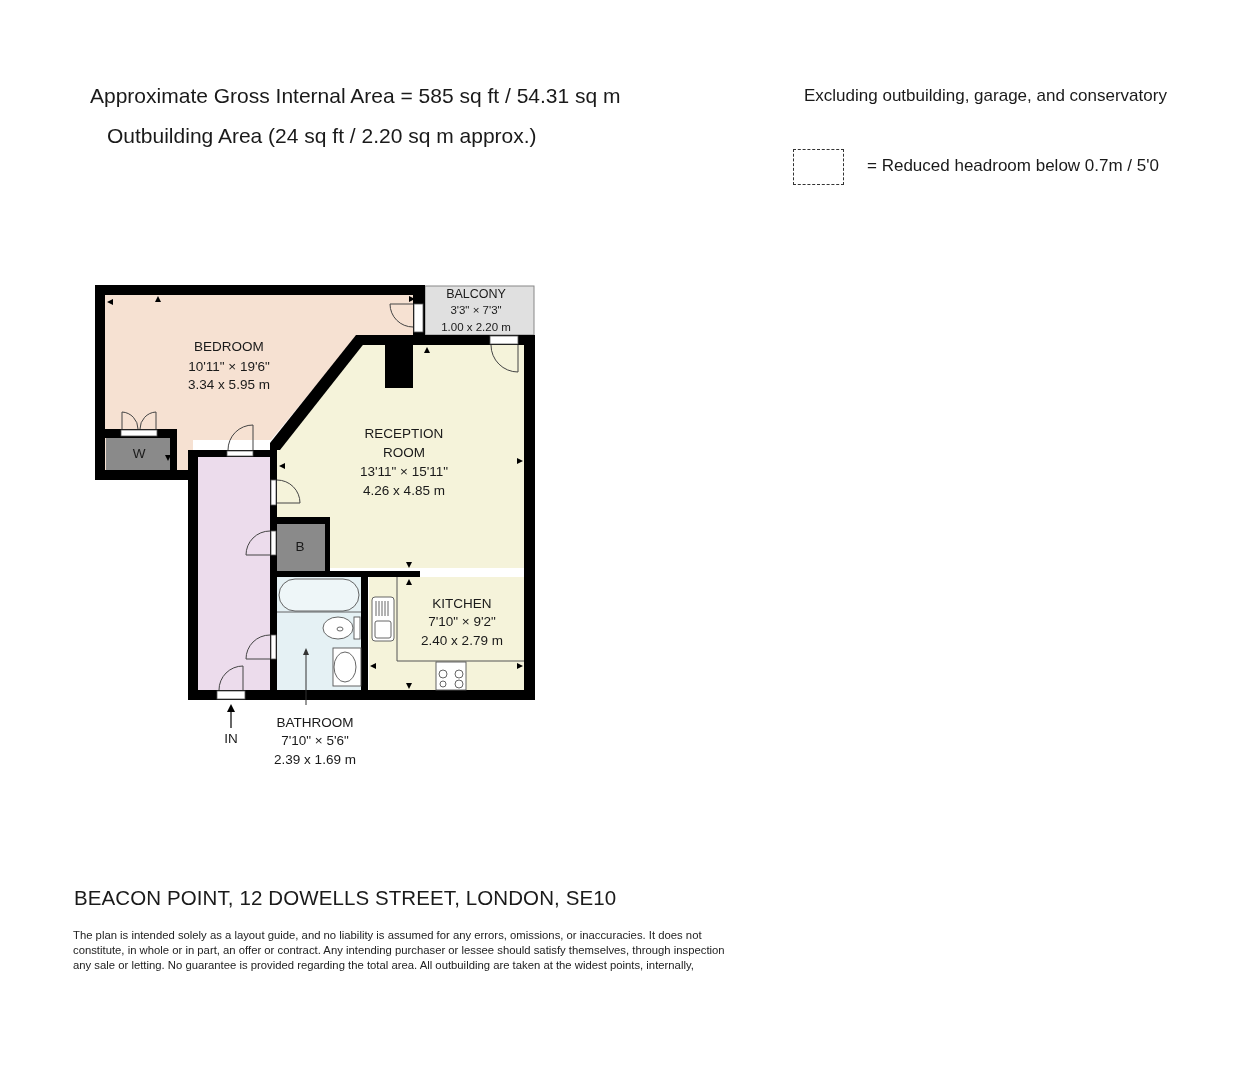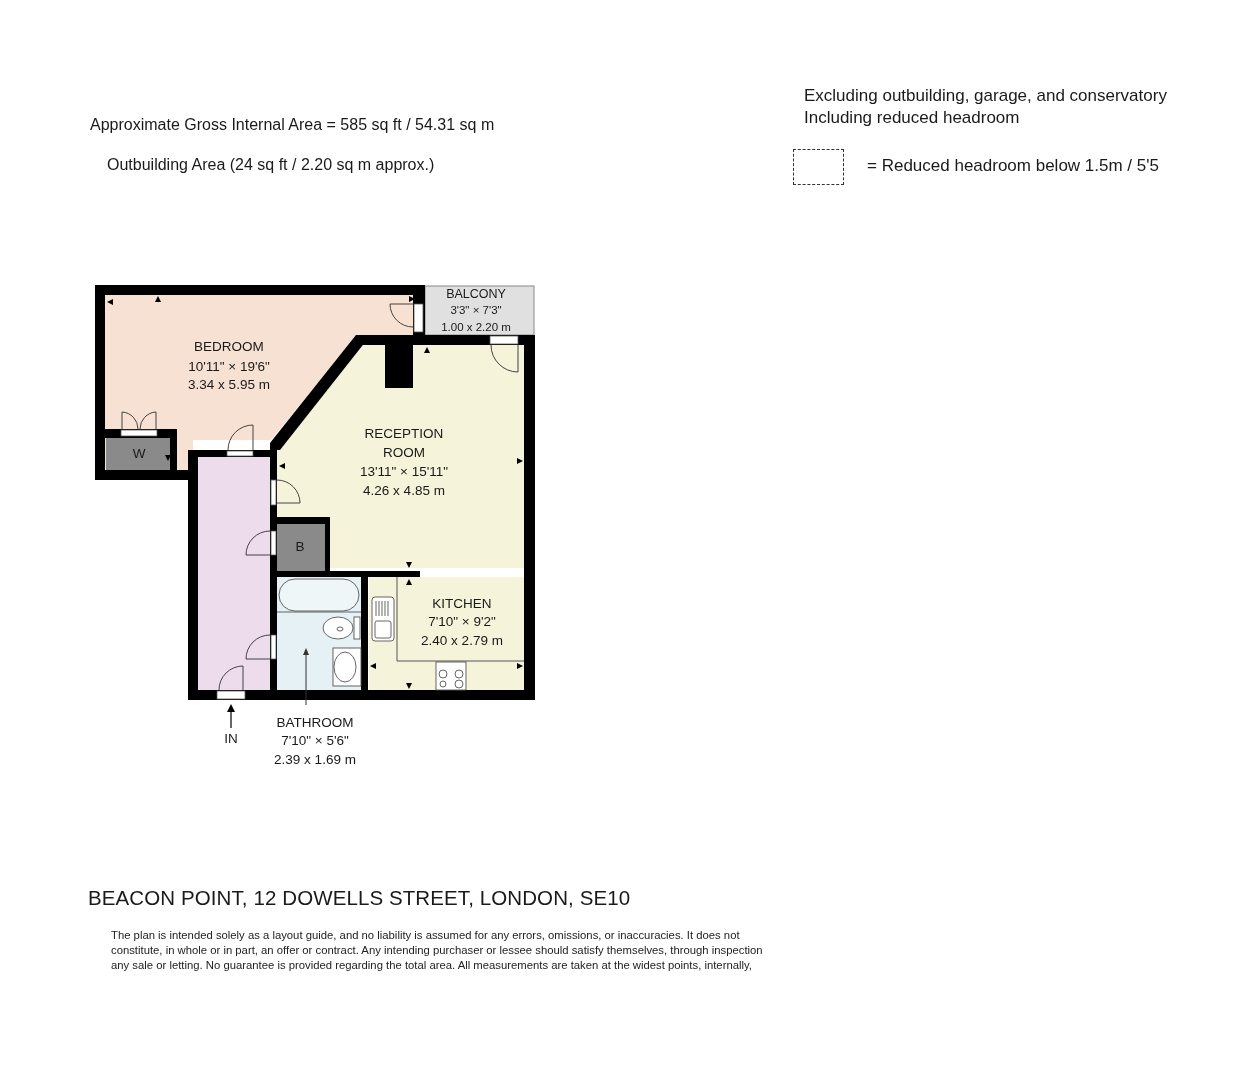--- a/index.html
+++ b/index.html
@@ -1,37 +1,36 @@
 <!DOCTYPE html>
 <html><head>
 <meta charset="utf-8">
 <style>
   html,body{margin:0;padding:0;background:#fff;}
   body{width:1233px;height:1080px;position:relative;overflow:hidden;font-family:"Liberation Sans",sans-serif;color:#1a1a1a;}
   .abs{position:absolute;}
-  .h1{font-size:16px;white-space:nowrap;margin-top:32px;}
+  .h1{font-size:21px;white-space:nowrap;}
   .note{font-size:17px;white-space:nowrap;line-height:22px;margin-left:12px;}
   .addr{font-size:20.5px;white-space:nowrap;letter-spacing:0.1px;}
   .disc{font-size:11.3px;line-height:15.2px;width:700px;color:#222;}
   .disc span{display:block;white-space:nowrap;}
   svg text{font-family:"Liberation Sans",sans-serif;fill:#1a1a1a;}
   .legend-box{border:1.5px dashed #333;width:49px;height:34px;}
 </style>
 </head>
 <body>
 
 <div class="abs h1" style="left:90px;top:84px;">Approximate Gross Internal Area = 585 sq ft / 54.31 sq m</div>
 <div class="abs h1" style="left:107px;top:124px;">Outbuilding Area (24 sq ft / 2.20 sq m approx.)</div>
 
 <div class="abs" style="left:792px;top:85px;width:376px;overflow:hidden;">
   <div class="note">Excluding outbuilding, garage, and conservatory</div>
-  <div class="note">Including reduced headroom</div>
 </div>
 <div class="abs legend-box" style="left:793px;top:149px;"></div>
-<div class="abs note" style="left:855px;top:155px;">= Reduced headroom below 1.5m / 5'5</div>
+<div class="abs note" style="left:855px;top:155px;">= Reduced headroom below 0.7m / 5'0</div>
 
 <svg class="abs" style="left:0;top:0;" width="1233" height="1080">
 
   <g>
     <polygon points="105,295 417,295 417,337 356,337 271,440 193,440 193,470 105,470" fill="#f6e1d2"></polygon>
     <rect x="425" y="286" width="109" height="49" fill="#e0e0e0" stroke="#888" stroke-width="1"></rect>
     <polygon points="360,345 524,345 524,568 328,568 328,518 277,518 277,450" fill="#f5f3da"></polygon>
     <rect x="369" y="577" width="155" height="113" fill="#f5f3da"></rect>
     <rect x="277" y="577" width="84" height="113" fill="#e5f1f4"></rect>
     <rect x="198" y="456" width="72" height="234" fill="#ecdcec"></rect>
@@ -180,18 +179,18 @@
     <text x="315" y="745">7'10" × 5'6"</text>
     <text x="315" y="764">2.39 x 1.69 m</text>
 
     <text x="139" y="458">W</text>
     <text x="300" y="551">B</text>
 
     <text x="231" y="743">IN</text>
   </g>
 </svg>
 
-<div class="abs addr" style="left:88px;top:886px;">BEACON POINT, 12 DOWELLS STREET, LONDON, SE10</div>
-<div class="abs disc" style="left:73px;top:928px;margin-left:38px;">
+<div class="abs addr" style="left:74px;top:886px;">BEACON POINT, 12 DOWELLS STREET, LONDON, SE10</div>
+<div class="abs disc" style="left:73px;top:928px;">
   <span>The plan is intended solely as a layout guide, and no liability is assumed for any errors, omissions, or inaccuracies. It does not</span>
   <span>constitute, in whole or in part, an offer or contract. Any intending purchaser or lessee should satisfy themselves, through inspection</span>
-  <span>any sale or letting. No guarantee is provided regarding the total area. All measurements are taken at the widest points, internally,</span>
+  <span>any sale or letting. No guarantee is provided regarding the total area. All outbuilding are taken at the widest points, internally,</span>
 </div>
 
 </body></html>

